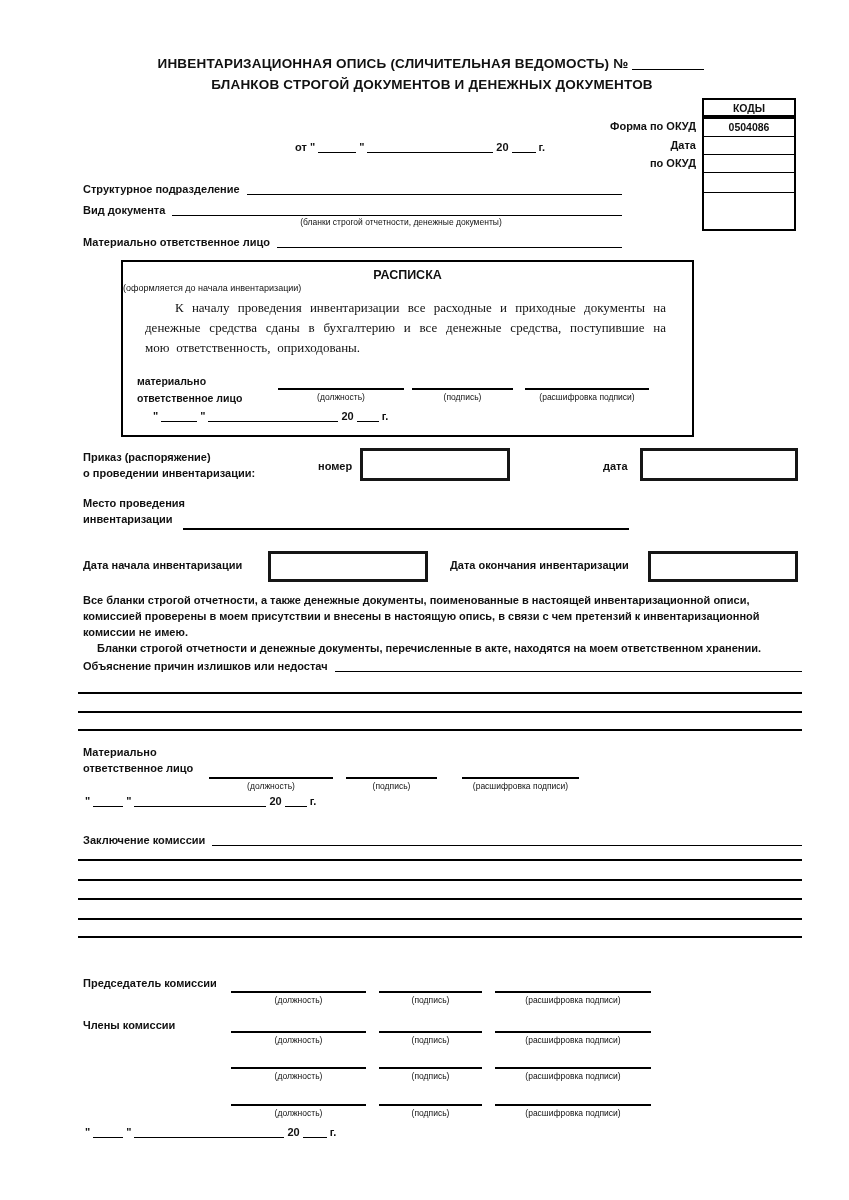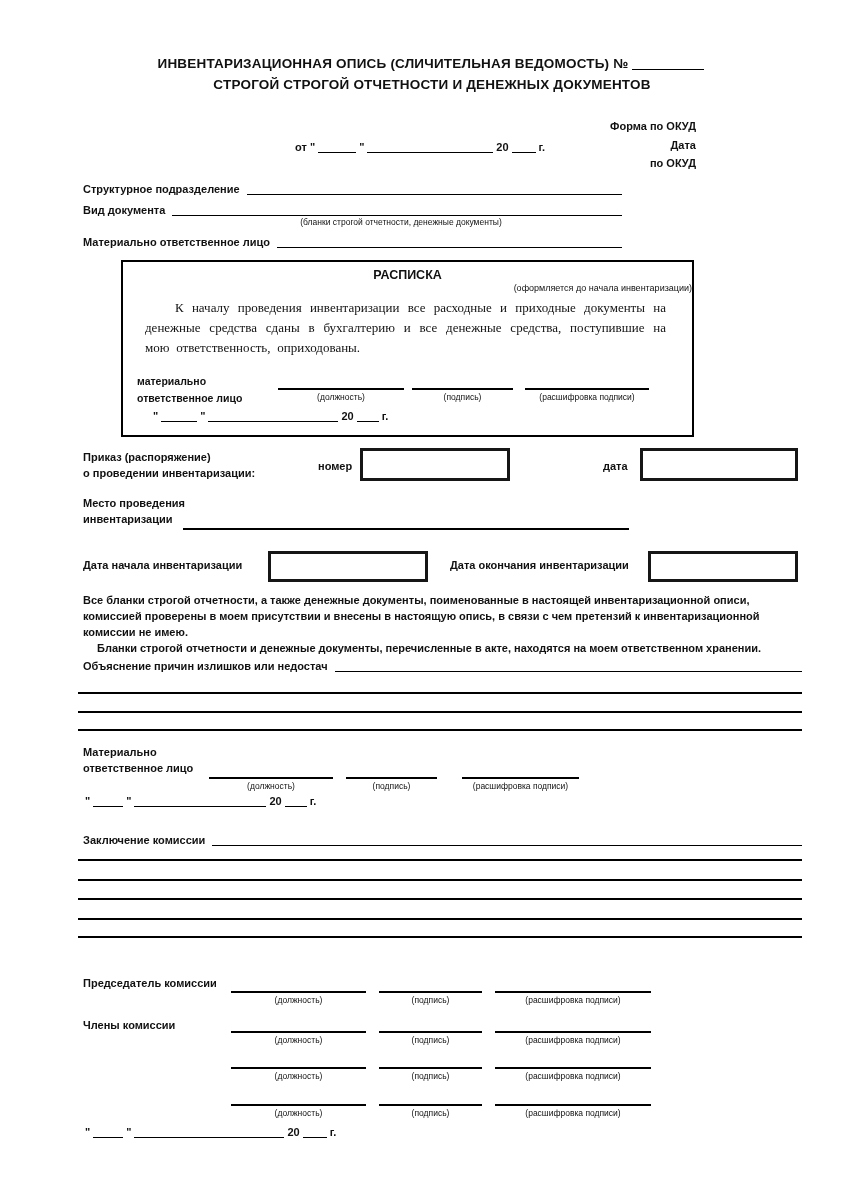--- a/index.html
+++ b/index.html
@@ -29,39 +29,49 @@
   .codes{position:absolute;left:702px;top:98px;width:94px;box-sizing:border-box;font-size:10.5px;font-weight:bold;}
   .codes .hd{border:2px solid #000;text-align:center;padding:1.5px 0;}
   .codes .bd{border:2.5px solid #000;}
   .codes .cell{border-bottom:1.3px solid #000;height:17px;line-height:17px;text-align:center;}
   .codes .cell.tall{height:36px;border-bottom:none;}
   .codes .cell:nth-child(4){height:19px;line-height:19px;}
   .clabel{position:absolute;left:480px;width:216px;text-align:right;font-size:11px;font-weight:bold;}
   
   .receipt{position:absolute;left:121px;top:260px;width:573px;height:177px;border:2px solid #000;box-sizing:border-box;}
   .receipt .rtitle{margin-top:6px;text-align:center;font-size:12.5px;font-weight:bold;}
-  .receipt .rsub{text-align:right;font-size:9px;margin-top:1px;}
+  .receipt .rsub{text-align:left;font-size:9px;margin-top:1px;}
   .receipt .rbody{font-family:"Liberation Serif",serif;font-size:13px;line-height:1.55;
                   margin:5px 26px 0 22px;text-indent:30px;text-align:justify;word-spacing:3.5px;}
   .dateline{position:absolute;font-size:11px;font-weight:bold;white-space:nowrap;}
   .statement{position:absolute;left:83px;top:593px;width:720px;font-size:11px;font-weight:bold;line-height:1.45;}
   .statement .p2{text-indent:14px;}
 </style>
 </head>
 <body>
 
 <div class="page">
 
   <div class="title" style="top:56px;"><span>ИНВЕНТАРИЗАЦИОННАЯ ОПИСЬ (СЛИЧИТЕЛЬНАЯ ВЕДОМОСТЬ) №</span><span class="u" style="width:72px;"></span></div>
-  <div class="title" style="top:77px;">СТРОГОЙ СТРОГОЙ ОТЧЕТНОСТИ И ДЕНЕЖНЫХ ДОКУМЕНТОВ</div>
+  <div class="title" style="top:77px;">БЛАНКОВ СТРОГОЙ ДОКУМЕНТОВ И ДЕНЕЖНЫХ ДОКУМЕНТОВ</div>
 
   <div class="clabel" style="top:120px;">Форма по ОКУД</div>
   <div class="clabel" style="top:139px;">Дата</div>
   <div class="clabel" style="top:157px;">по ОКУД</div>
 
+  <div class="codes">
+    <div class="hd">КОДЫ</div>
+    <div class="bd">
+      <div class="cell">0504086</div>
+      <div class="cell"></div>
+      <div class="cell"></div>
+      <div class="cell"></div>
+      <div class="cell tall"></div>
+    </div>
+  </div>
 
   <div class="dateline" style="left:295px;top:141px;"><span>от</span> <span>"</span><span class="u" style="width:38px;"></span><span>"</span><span class="u" style="width:126px;"></span><span>20</span><span class="u" style="width:24px;"></span><span>г.</span></div>
 
   <div class="frow" style="left:83px;top:179px;width:539px;">
     <span class="ltx">Структурное подразделение</span>
     <span class="fill"></span>
   </div>
   <div class="frow" style="left:83px;top:200px;width:539px;">
     <span class="ltx">Вид документа</span>
     <span class="fill"></span>

